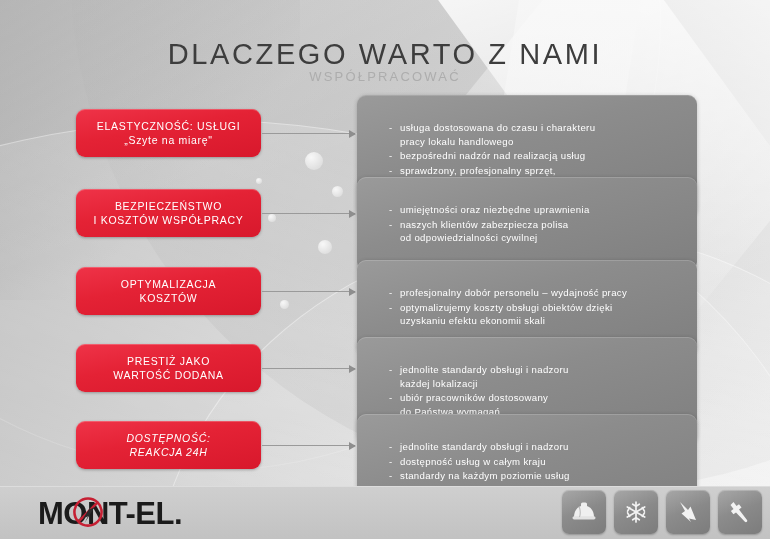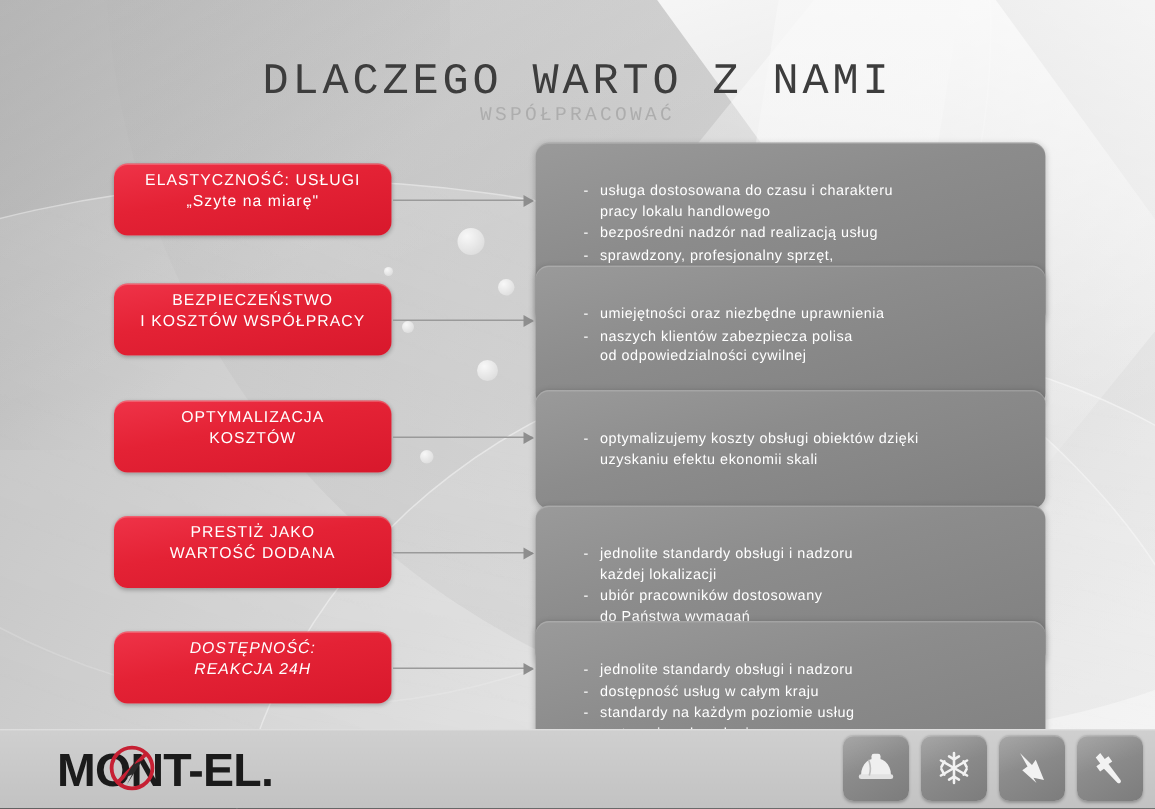--- a/index.html
+++ b/index.html
@@ -91,21 +91,20 @@
   .b4 { left: 318px; top: 240px; width: 14px; height: 14px; }
   .b5 { left: 280px; top: 300px; width: 9px;  height: 9px;  }
   .b6 { left: 256px; top: 178px; width: 6px;  height: 6px;  }
 
   
   .header {
     position: absolute;
     left: 0; right: 0; top: 38px;
     text-align: center;
     z-index: 5;
-    font-family: Liberation Mono, monospace;
   }
   .title {
     font-size: 29px;
     letter-spacing: 2.6px;
     color: #3d3d3d;
     font-weight: 400;
     white-space: nowrap;
   }
   .subtitle {
     margin-top: -2px;
@@ -125,21 +124,21 @@
     position: absolute;
     left: 76px;
     width: 185px;
     border-radius: 9px;
     background: linear-gradient(170deg, #ef3348 0%, #e42235 42%, #d8182c 100%);
     box-shadow: 0 1px 3px rgba(0,0,0,0.28), inset 0 1px 0 rgba(255,255,255,0.22);
     color: #ffffff;
     display: flex;
     flex-direction: column;
     align-items: center;
-    justify-content: flex-start;
+    justify-content: center;
     text-align: center;
     font-size: 10.5px;
     letter-spacing: 0.7px;
     line-height: 14px;
     padding: 4px 8px;
     box-sizing: border-box;
   }
   .red-line { display: block; white-space: nowrap; }
 
   .connector {
@@ -305,20 +304,21 @@
         </div>
       </div>
       <div class="row">
         <div class="red-box" style="top: 267px; height: 48px;">
           <span class="red-line">OPTYMALIZACJA</span>
           <span class="red-line">KOSZTÓW</span>
         </div>
         <div class="connector" style="top: 291px;"></div>
         <div class="gray-box" style="top: 260px;">
           <ul class="bullets">
+            <li>profesjonalny dobór personelu – wydajność pracy</li>
             <li>optymalizujemy koszty obsługi obiektów dzięki
 uzyskaniu efektu ekonomii skali</li>
           </ul>
         </div>
       </div>
       <div class="row">
         <div class="red-box" style="top: 344px; height: 48px;">
           <span class="red-line">PRESTIŻ JAKO</span>
           <span class="red-line">WARTOŚĆ DODANA</span>
         </div>

